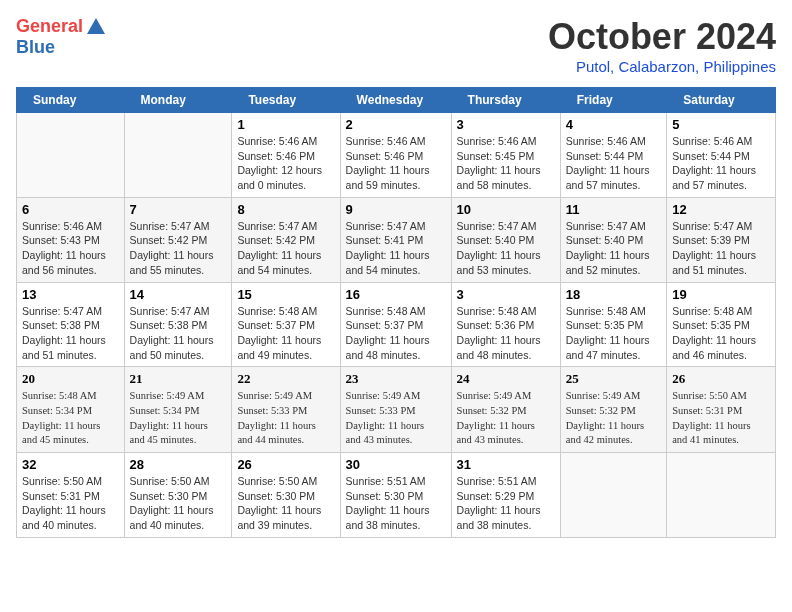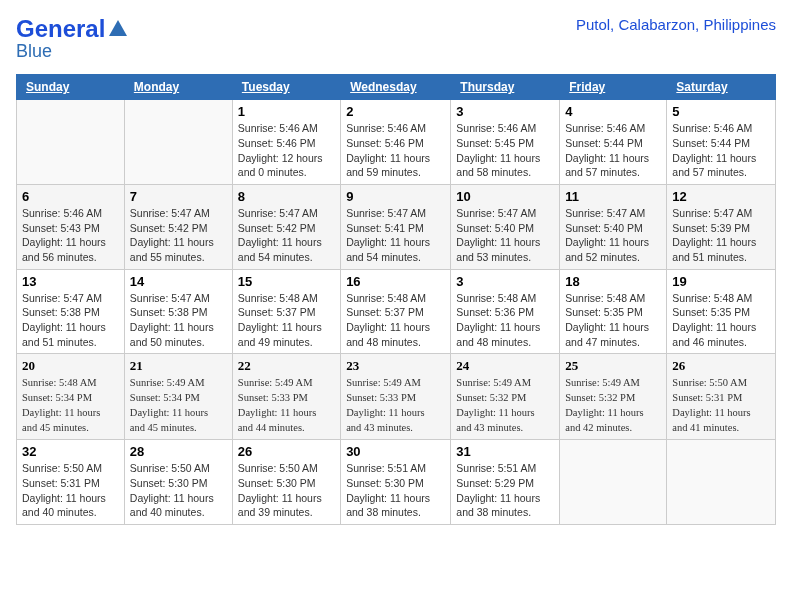--- a/index.html
+++ b/index.html
@@ -19,27 +19,27 @@
     .logo {
       display: flex;
       align-items: center;
     }
     .logo-text {
       display: flex;
       flex-direction: column;
       line-height: 1.1;
     }
     .logo-general {
-      font-size: 24px;
+      font-size: 18px;
       font-weight: bold;
-      color: #1d4ed8;
+      color: #ef4444;
     }
     .logo-blue {
       font-size: 18px;
-      font-weight: normal;
+      font-weight: bold;
       color: #2e6db4;
     }
     .title-block {
       text-align: right;
     }
     .month-title {
       font-size: 36px;
       font-weight: bold;
       color: #333;
     }
@@ -48,25 +48,24 @@
       color: #1d4ed8;
     }
     .calendar {
       width: 100%;
       border-collapse: collapse;
       font-size: 11px;
     }
     .calendar th {
       background: #2e6db4;
       color: #fff;
-      padding: 5px 9px;
+      padding: 5px 16px;
       text-align: left;
       font-size: 12px;
       border: 1px solid #2e6db4;
-      text-decoration: underline;
     }
     .calendar td {
       border: 1px solid #ccc;
       padding: 4px 5px;
       vertical-align: top;
       width: 113px;
       min-height: 80px;
       background: #fff;
     }
     .calendar tr:nth-child(even) td {
@@ -105,20 +104,21 @@
       <span style="display:flex; align-items:center;">
         <span class="logo-general">General</span>
         <svg width="22" height="22" viewBox="0 0 22 22" style="margin-left:2px;">
           <polygon points="11,2 20,18 2,18" fill="#2e6db4"></polygon>
         </svg>
       </span>
       <span class="logo-blue">Blue</span>
     </div>
   </div>
   <div class="title-block">
+    <div class="month-title">October 2024</div>
     <div class="location">Putol, Calabarzon, Philippines</div>
   </div>
 </div>
 
 <table class="calendar">
   <thead>
     <tr>
     <th>Sunday</th>
         <th>Monday</th>
         <th>Tuesday</th>

